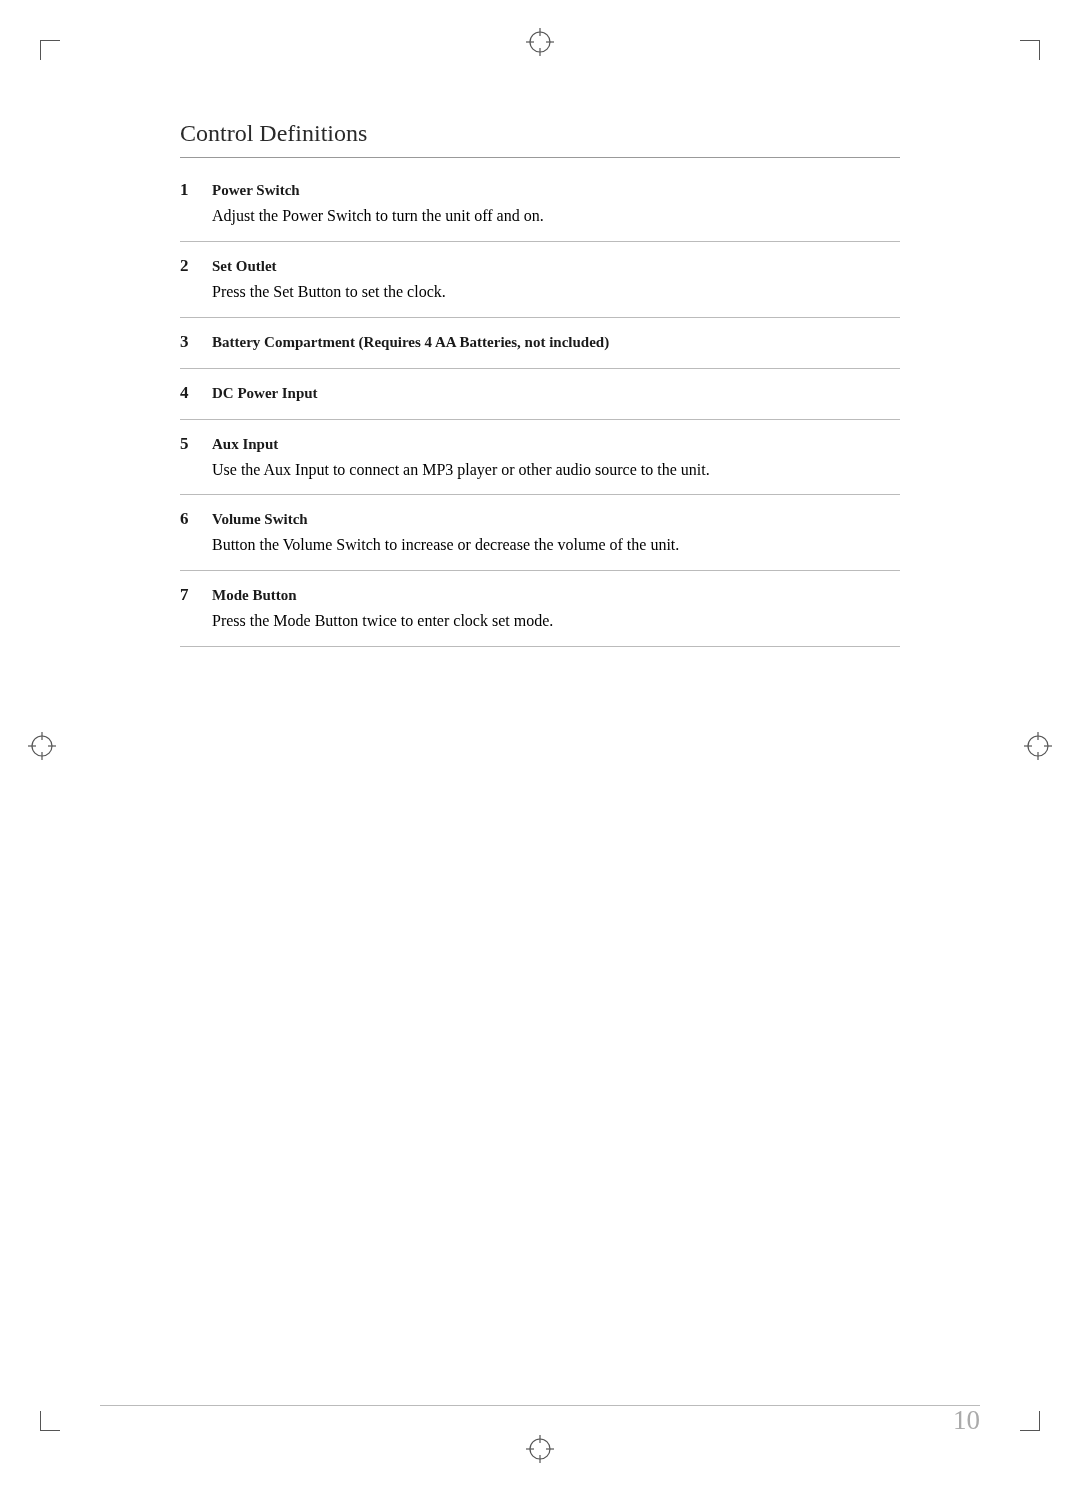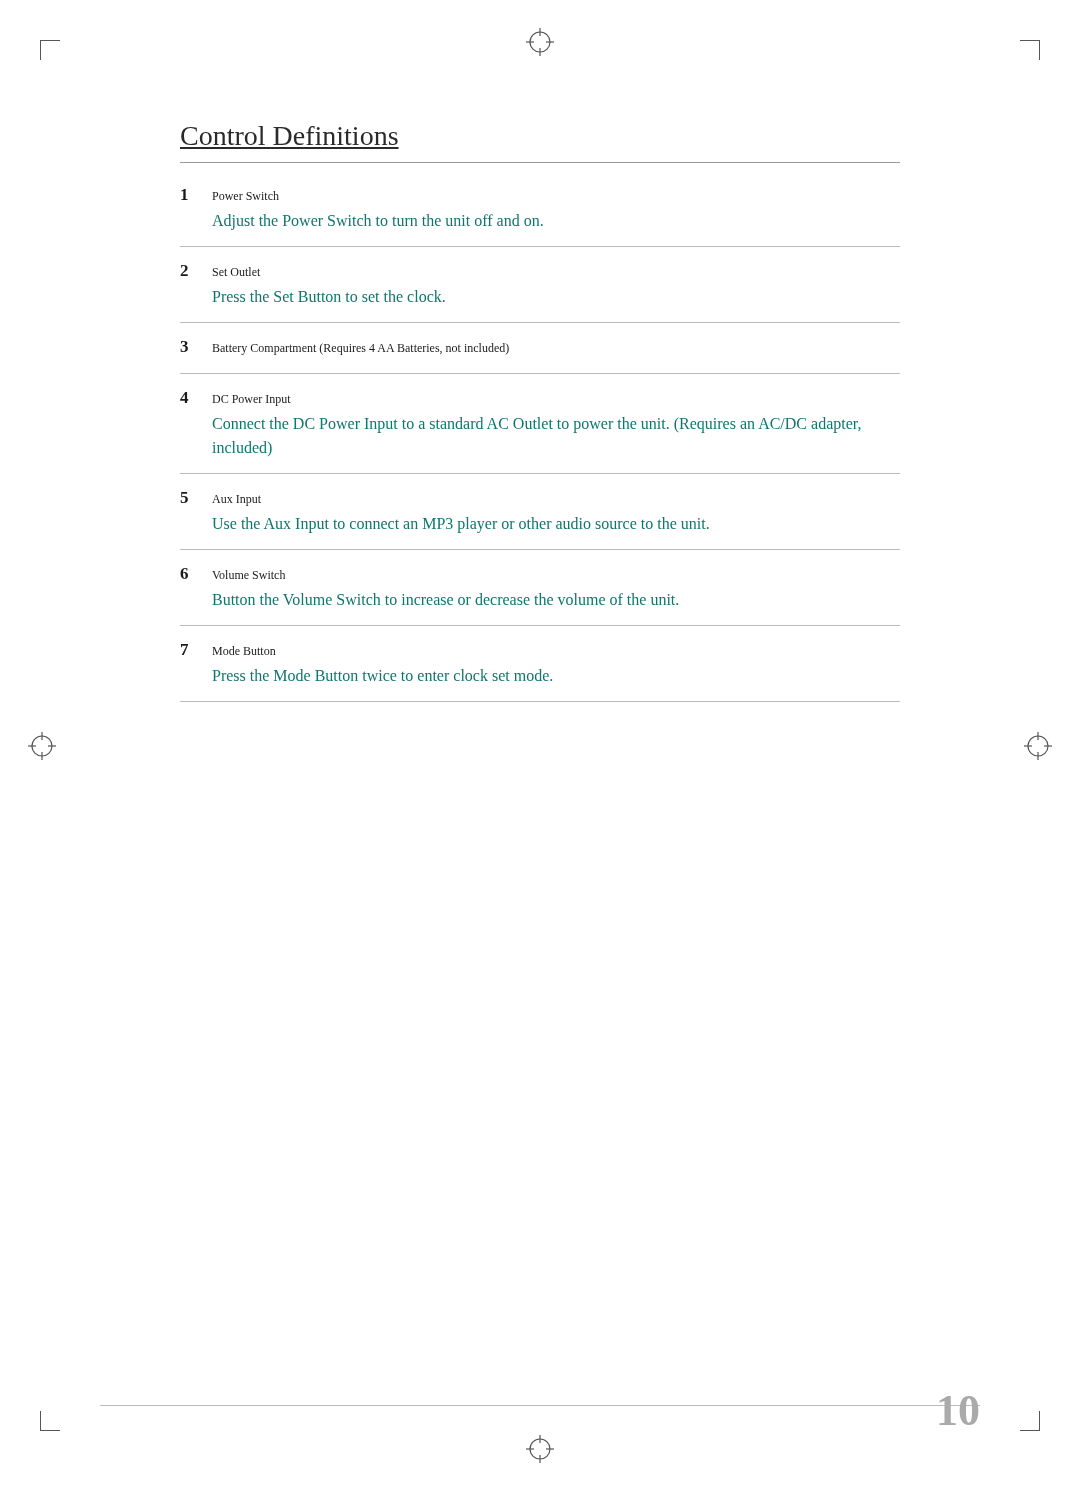--- a/index.html
+++ b/index.html
@@ -98,27 +98,26 @@
 
     
     .content {
       margin: 60px 100px 80px 100px;
       position: relative;
     }
 
     
     .page-title {
       font-family: Georgia, serif;
-      font-size: 28px;
+      font-size: 24px;
       font-weight: normal;
       color: #2a2a2a;
       margin-bottom: 8px;
       border-bottom: 1px solid #999;
       padding-bottom: 10px;
-      text-decoration: underline;
     }
 
     
     .definition-list {
       margin-top: 0;
     }
 
     .definition-item {
       border-bottom: 1px solid #bbb;
       padding: 14px 0 12px 0;
@@ -131,40 +130,40 @@
     }
 
     .def-number {
       font-size: 17px;
       font-weight: bold;
       min-width: 32px;
       color: #1a1a1a;
     }
 
     .def-title {
-      font-size: 12px;
-      font-weight: normal;
+      font-size: 15px;
+      font-weight: bold;
       color: #1a1a1a;
     }
 
     .def-description {
       font-size: 16px;
       font-weight: normal;
-      color: #0f766e;
+      color: #000000;
       line-height: 1.55;
       margin-left: 32px;
     }
 
     
     .page-number {
       position: absolute;
       bottom: 55px;
       right: 100px;
-      font-size: 44px;
-      font-weight: bold;
+      font-size: 27px;
+      font-weight: normal;
       color: #aaa;
       font-family: Georgia, serif;
     }
 
     
     .bottom-line {
       position: absolute;
       bottom: 85px;
       left: 100px;
       right: 100px;
@@ -249,21 +248,20 @@
           <span class="def-number">3</span>
           <span class="def-title">Battery Compartment (Requires 4 AA Batteries, not included)</span>
         </div>
       </div>
 
       <div class="definition-item">
         <div class="definition-header">
           <span class="def-number">4</span>
           <span class="def-title">DC Power Input</span>
         </div>
-        <div class="def-description">Connect the DC Power Input to a standard AC Outlet to power the unit. (Requires an AC/DC adapter, included)</div>
       </div>
 
       <div class="definition-item">
         <div class="definition-header">
           <span class="def-number">5</span>
           <span class="def-title">Aux Input</span>
         </div>
         <div class="def-description">Use the Aux Input to connect an MP3 player or other audio source to the unit.</div>
       </div>
 

